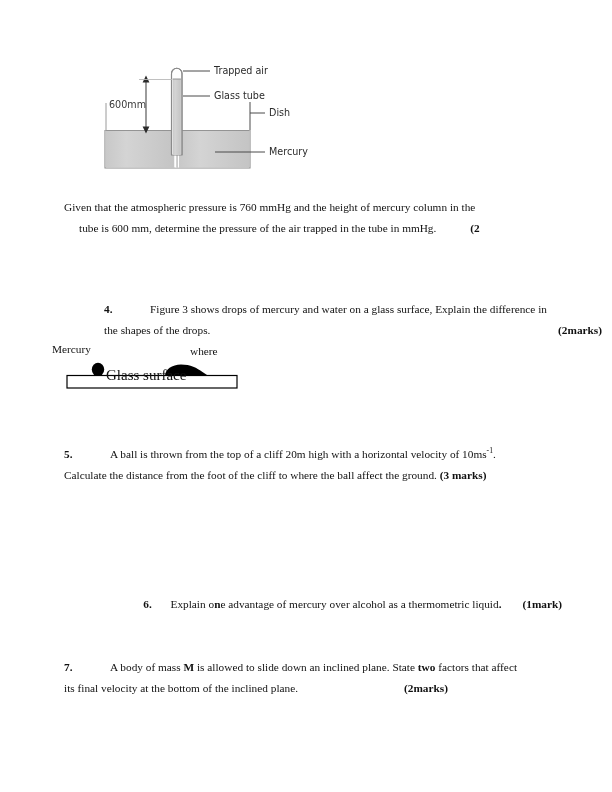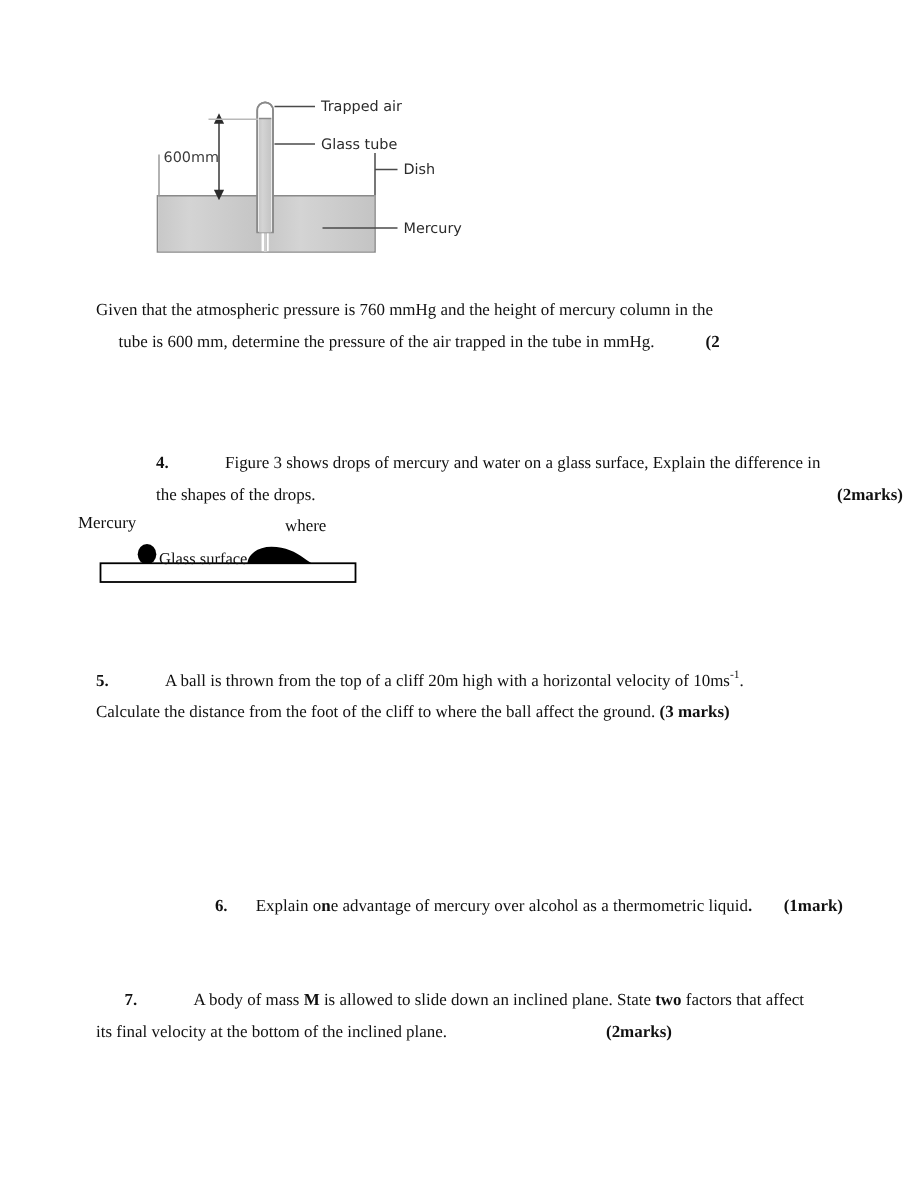--- a/index.html
+++ b/index.html
@@ -84,21 +84,21 @@
   }
   #glass-surface-figure svg { display: block; }
   .gs-label {
     position: absolute;
     font-family: "Liberation Serif", "DejaVu Serif", serif;
     font-size: 11.3px;
     color: #111;
   }
   #gs-label-mercury { left: 0px;  top: 0px; }
   #gs-label-water   { left: 138px; top: 2px; }
-  #gs-label-surface { left: 54px; top: 24px; font-size: 11px; }
+  #gs-label-surface { left: 54px; top: 24px; font-size: 15px; }
 
   
   #q5-block {
     left: 64px;
     top: 444px;
     width: 498px;
   }
   #q5-block .row1 { display: block; }
   #q5-block .q-num { display: inline-block; width: 46px; }
   #q5-block .row2 { display: block; }
@@ -118,21 +118,21 @@
     top: 0;
     font-weight: bold;
   }
 
   
   #q7-block {
     left: 64px;
     top: 657px;
     width: 498px;
   }
-  #q7-block .row1 { display: block; margin-left: 19px; }
+  #q7-block .row1 { display: block; }
   #q7-block .q-num { display: inline-block; width: 46px; }
   #q7-block .row2 { display: block; position: relative; }
   #q7-block .marks-mid {
     position: absolute;
     left: 340px;
     top: 0;
     font-weight: bold;
   }
 </style>
 </head>

